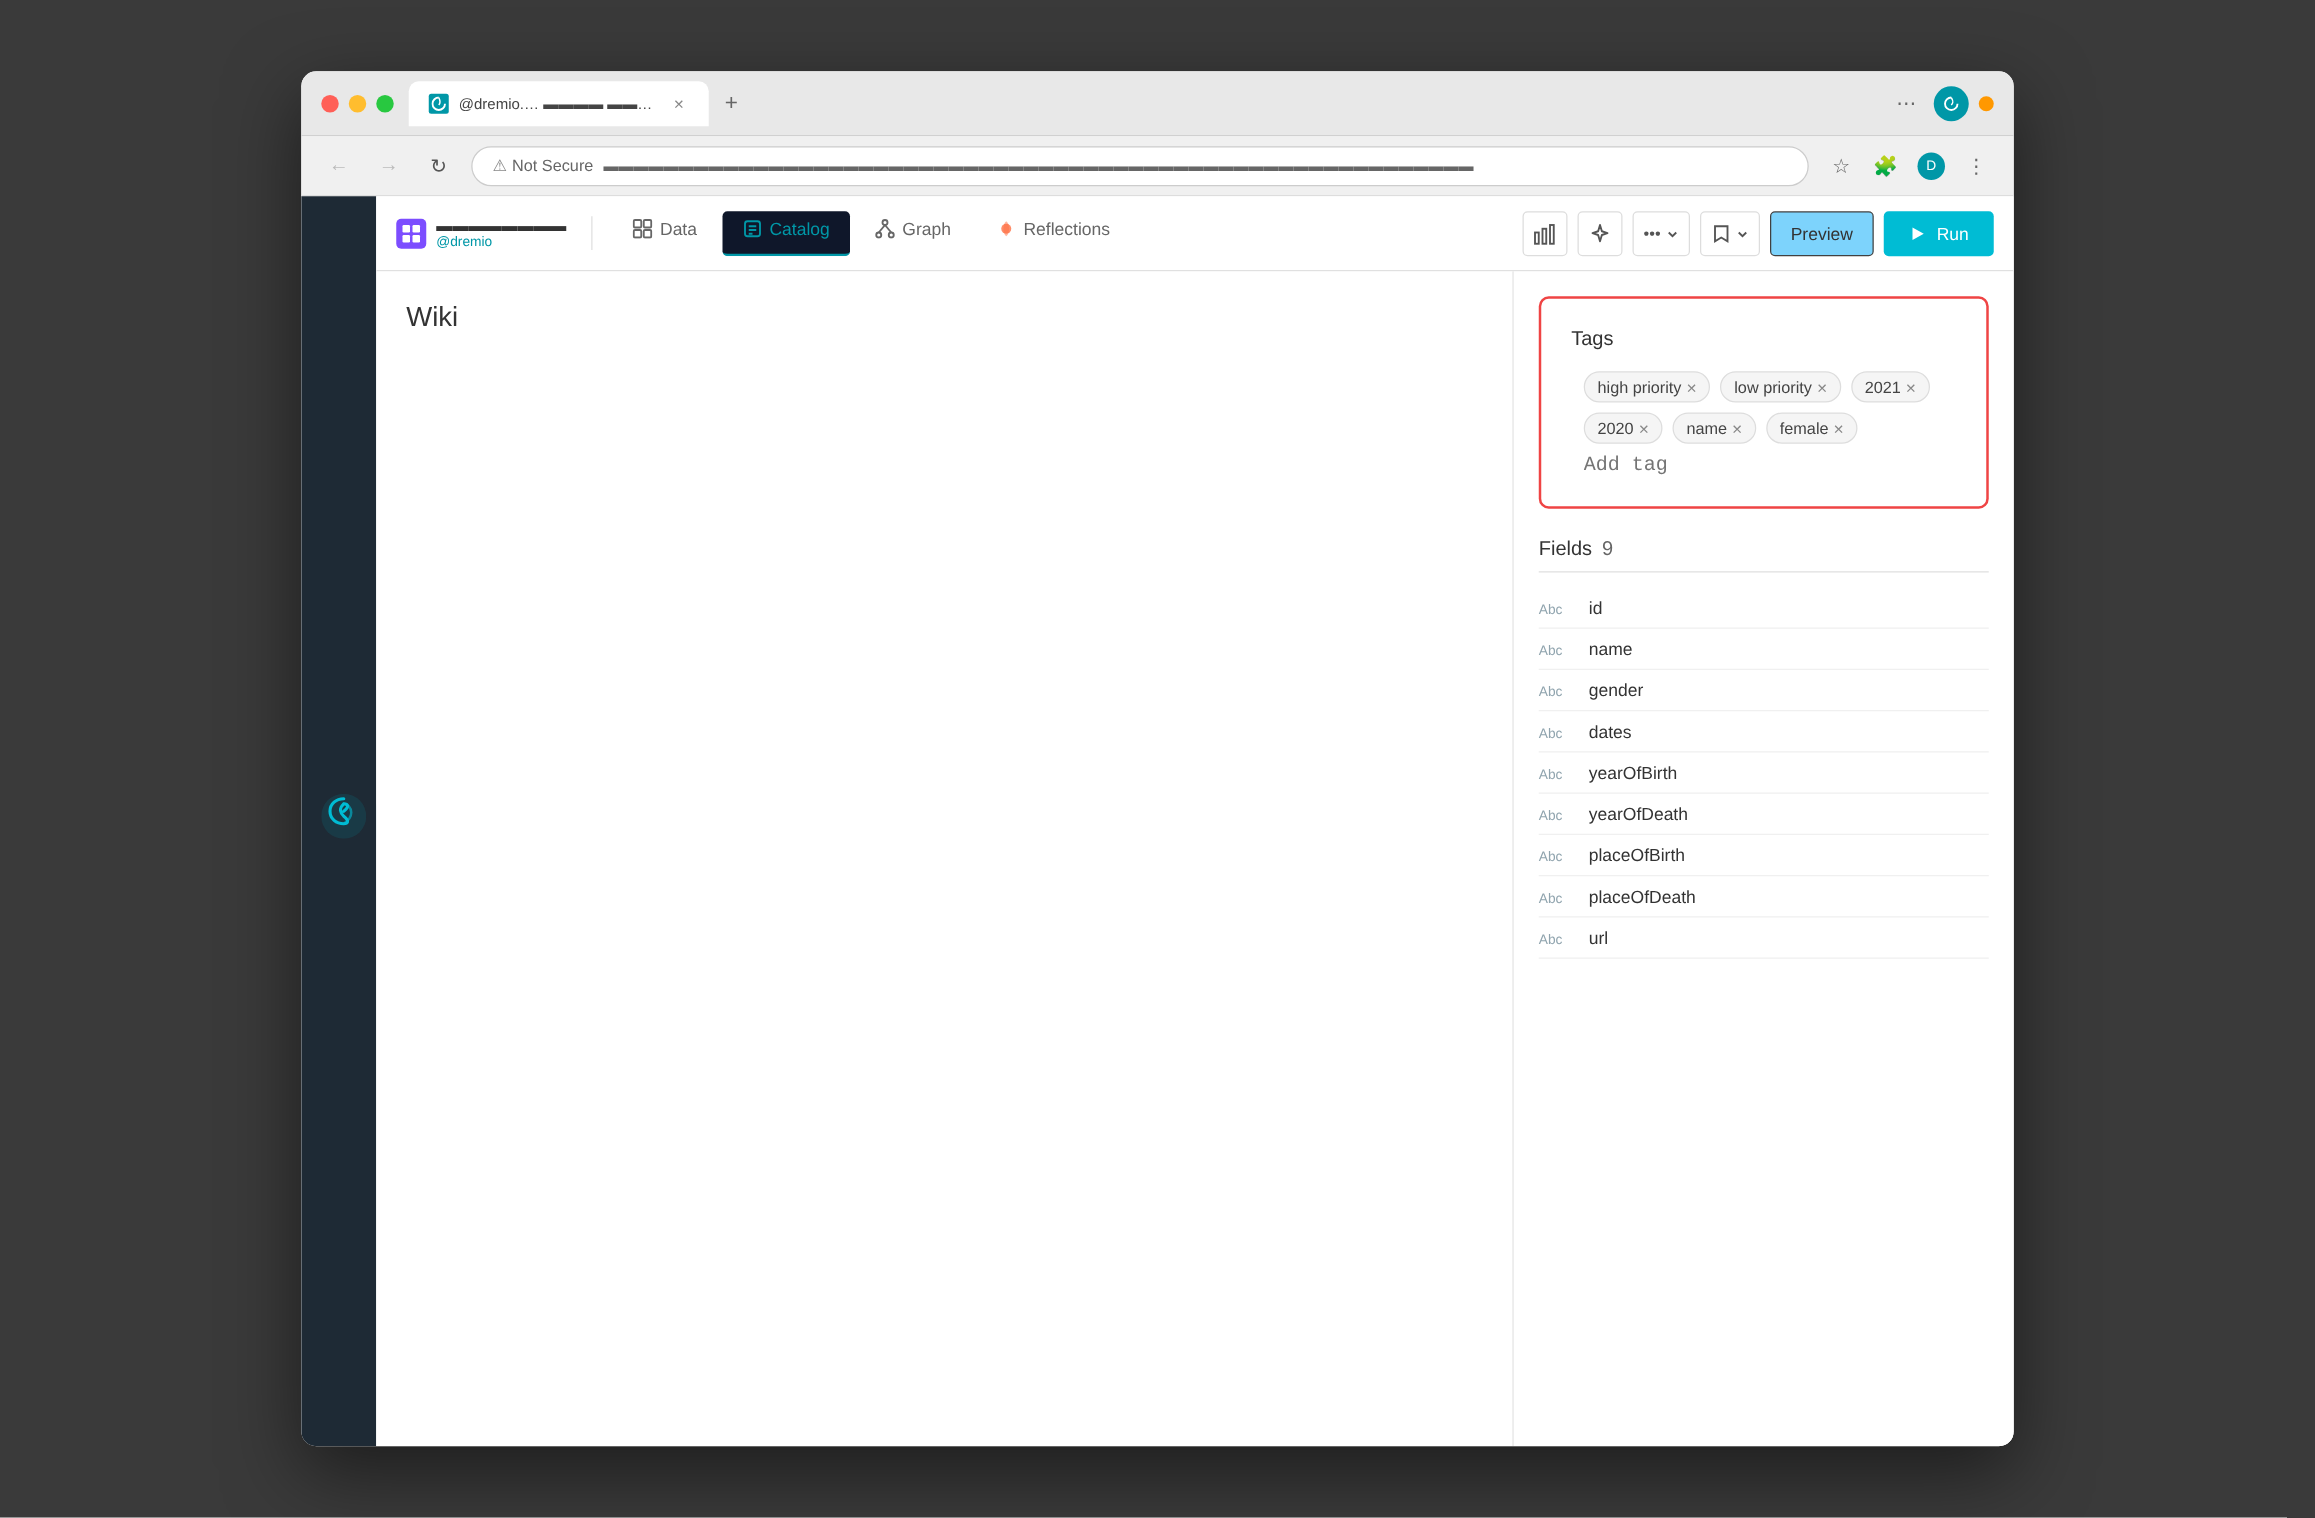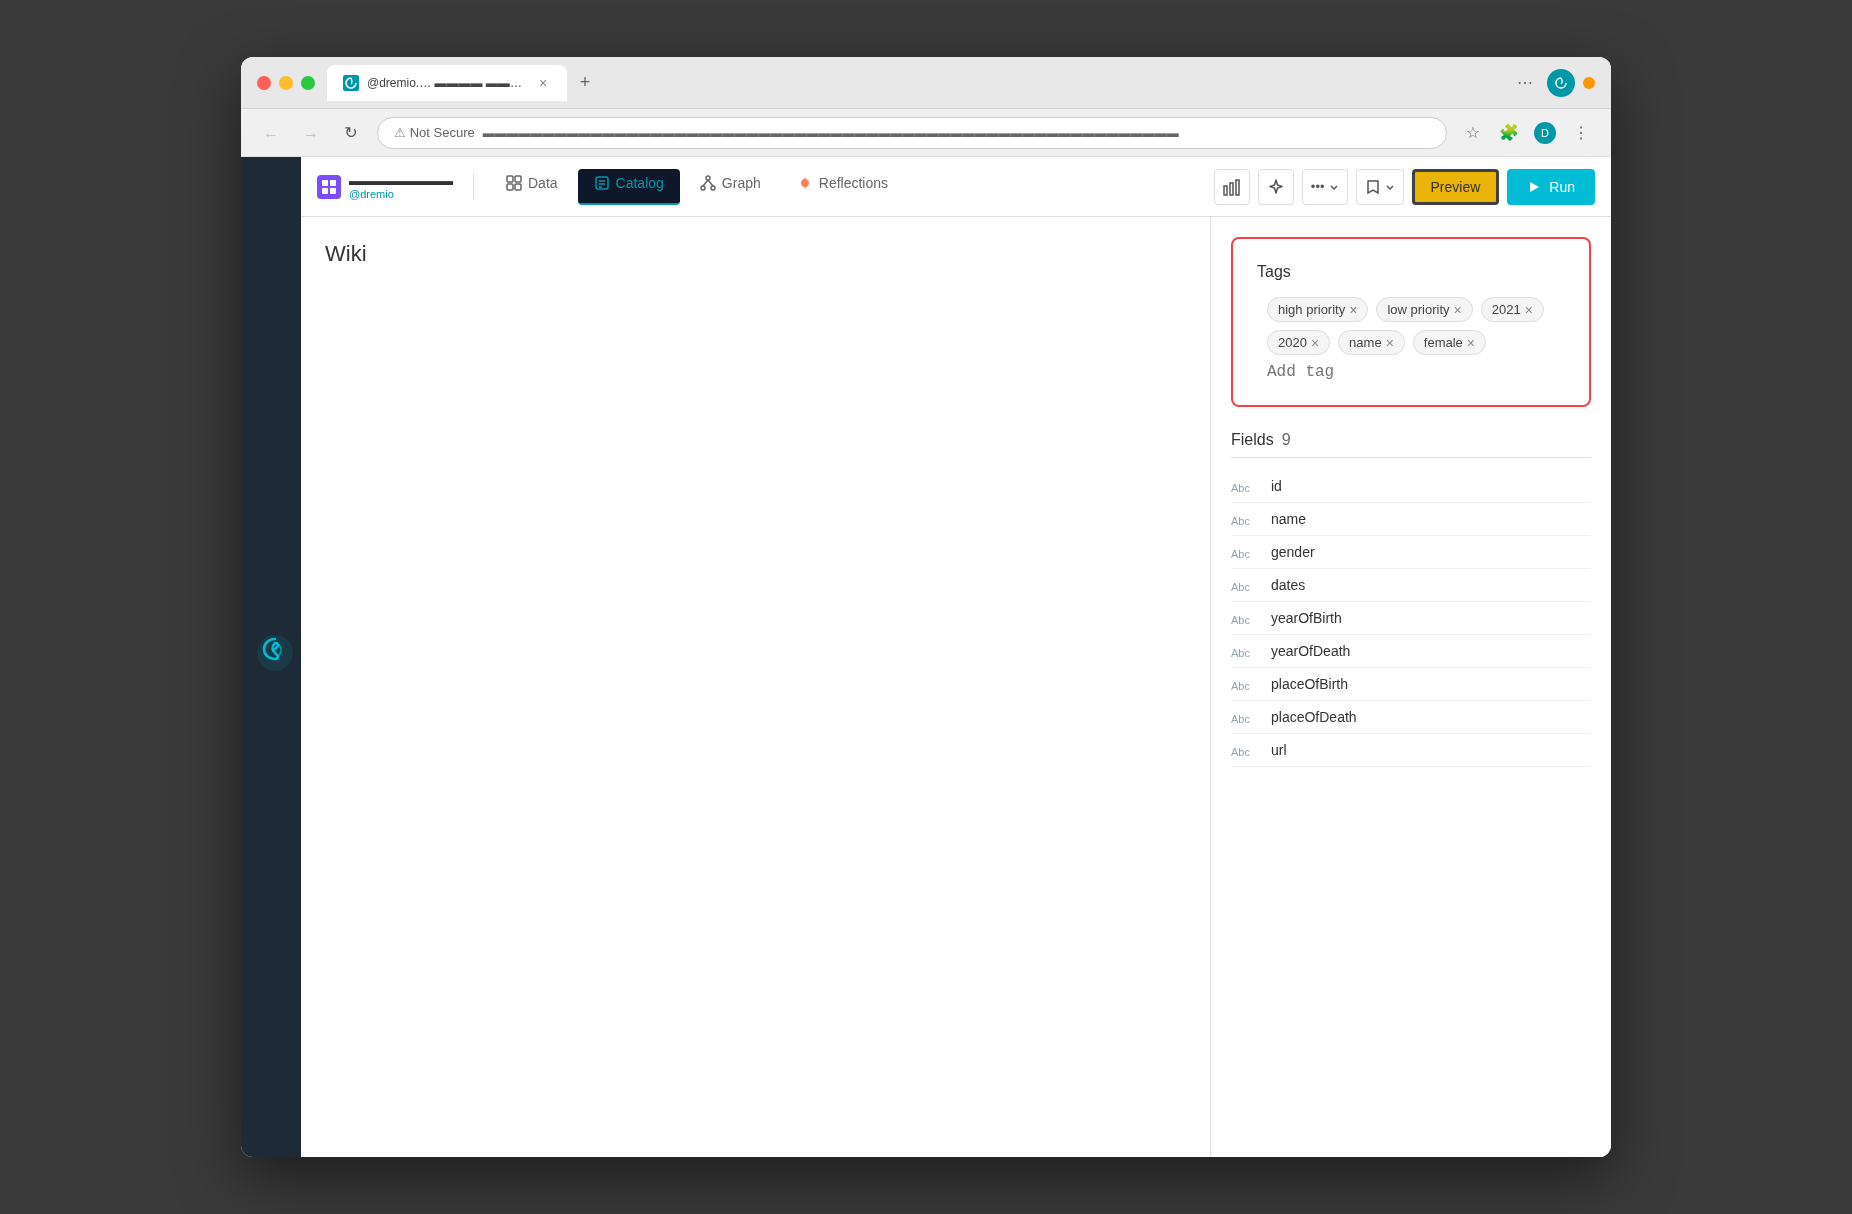--- a/index.html
+++ b/index.html
@@ -397,22 +397,22 @@
       height: 36px;
       background: white;
       cursor: pointer;
       font-size: 13px;
       color: #555;
     }
 
     .preview-btn {
       padding: 0 16px;
       height: 36px;
-      background: #eab308;
-      border: 3px solid #404040;
+      background: #7dd3fc;
+      border: 1px solid #404040;
       border-radius: 4px;
       cursor: pointer;
       font-size: 14px;
       color: #333;
     }
 
     .run-btn {
       padding: 0 20px;
       height: 36px;
       background: #00bcd4;

